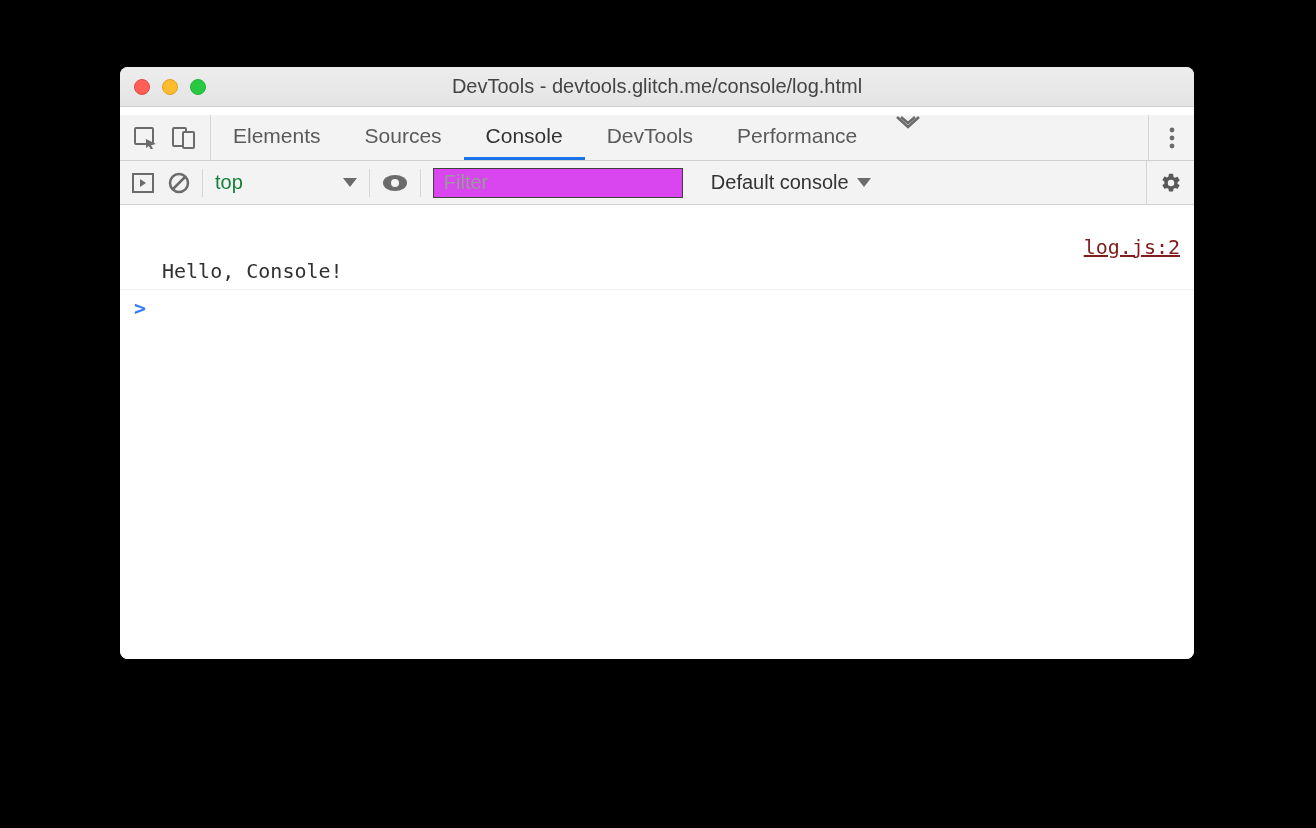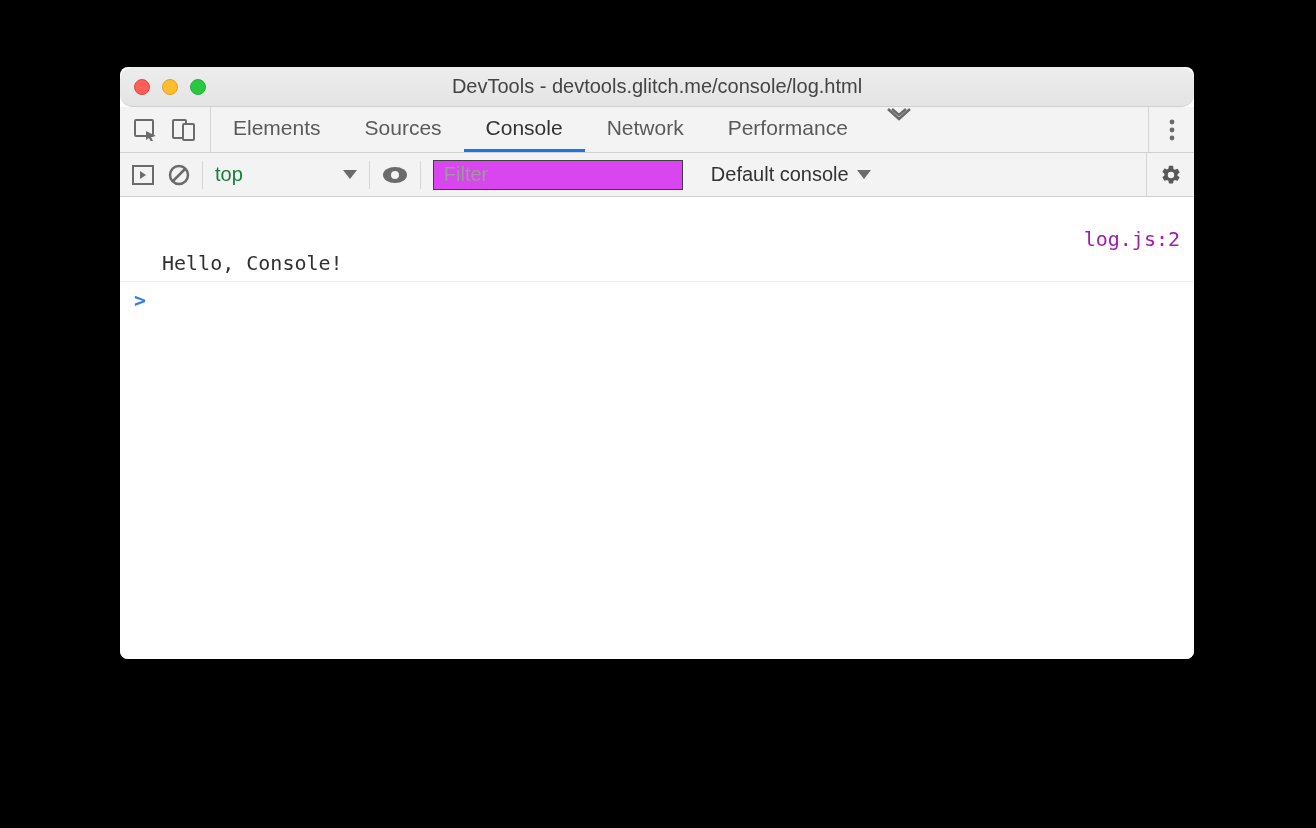--- a/index.html
+++ b/index.html
@@ -25,21 +25,20 @@
     display: flex;
     flex-direction: column;
   }
   .titlebar {
     height: 40px;
     background: linear-gradient(#ededed, #e4e4e4);
     border-bottom: 1px solid #cfcfcf;
     display: flex;
     align-items: center;
     position: relative;
-    border-radius: 13px;
   }
   .traffic {
     display: flex;
     gap: 12px;
     padding-left: 14px;
   }
   .dot { width: 16px; height: 16px; border-radius: 50%; }
   .dot.red { background: #ff5f57; border: 1px solid #e24640; }
   .dot.yellow { background: #ffbd2e; border: 1px solid #dfa123; }
   .dot.green { background: #28c940; border: 1px solid #1db634; }
@@ -52,20 +51,21 @@
     pointer-events: none;
   }
   .tabbar {
     height: 46px;
     background: #f3f3f3;
     border-bottom: 1px solid #d0d0d0;
     display: flex;
     align-items: center;
     font-size: 21px;
     color: #5a5a5a;
+    margin-top: 8px;
   }
   .tb-left {
     display: flex;
     align-items: center;
     gap: 14px;
     padding: 0 14px;
     height: 100%;
     border-right: 1px solid #d6d6d6;
   }
   .icon-btn {
@@ -186,21 +186,22 @@
   }
   .log-row {
     display: flex;
     align-items: center;
     padding: 6px 14px 6px 42px;
     border-bottom: 1px solid #eee;
     color: #303030;
   }
   .log-text { flex: 1; margin-top: 48px; }
   .log-src {
-    color: #a21caf;
+    color: #7f1d1d;
+    text-decoration: underline;
     cursor: pointer;
   }
   .prompt-row {
     display: flex;
     align-items: center;
     padding: 6px 14px;
     color: #367cf1;
     font-weight: bold;
   }
   .prompt-caret { font-size: 20px; }
@@ -239,21 +240,21 @@
       <div class="tab">
           <span>Elements</span>
         </div>
       <div class="tab">
           <span>Sources</span>
         </div>
       <div class="tab active">
           <span>Console</span>
         </div>
       <div class="tab">
-          <span>Network</span>
+          <span>DevTools</span>
         </div>
       <div class="tab">
           <span>Performance</span>
         </div>
       <div class="more-chevron">
         <svg width="26" height="14" viewBox="0 0 26 14">
             <path d="M2 2 L13 12 L24 2" fill="none" stroke="#6b6b6b" stroke-width="2.5"></path>
             <path d="M6 2 L13 8 L20 2" fill="none" stroke="#6b6b6b" stroke-width="2.5"></path>
           </svg>
       </div>

